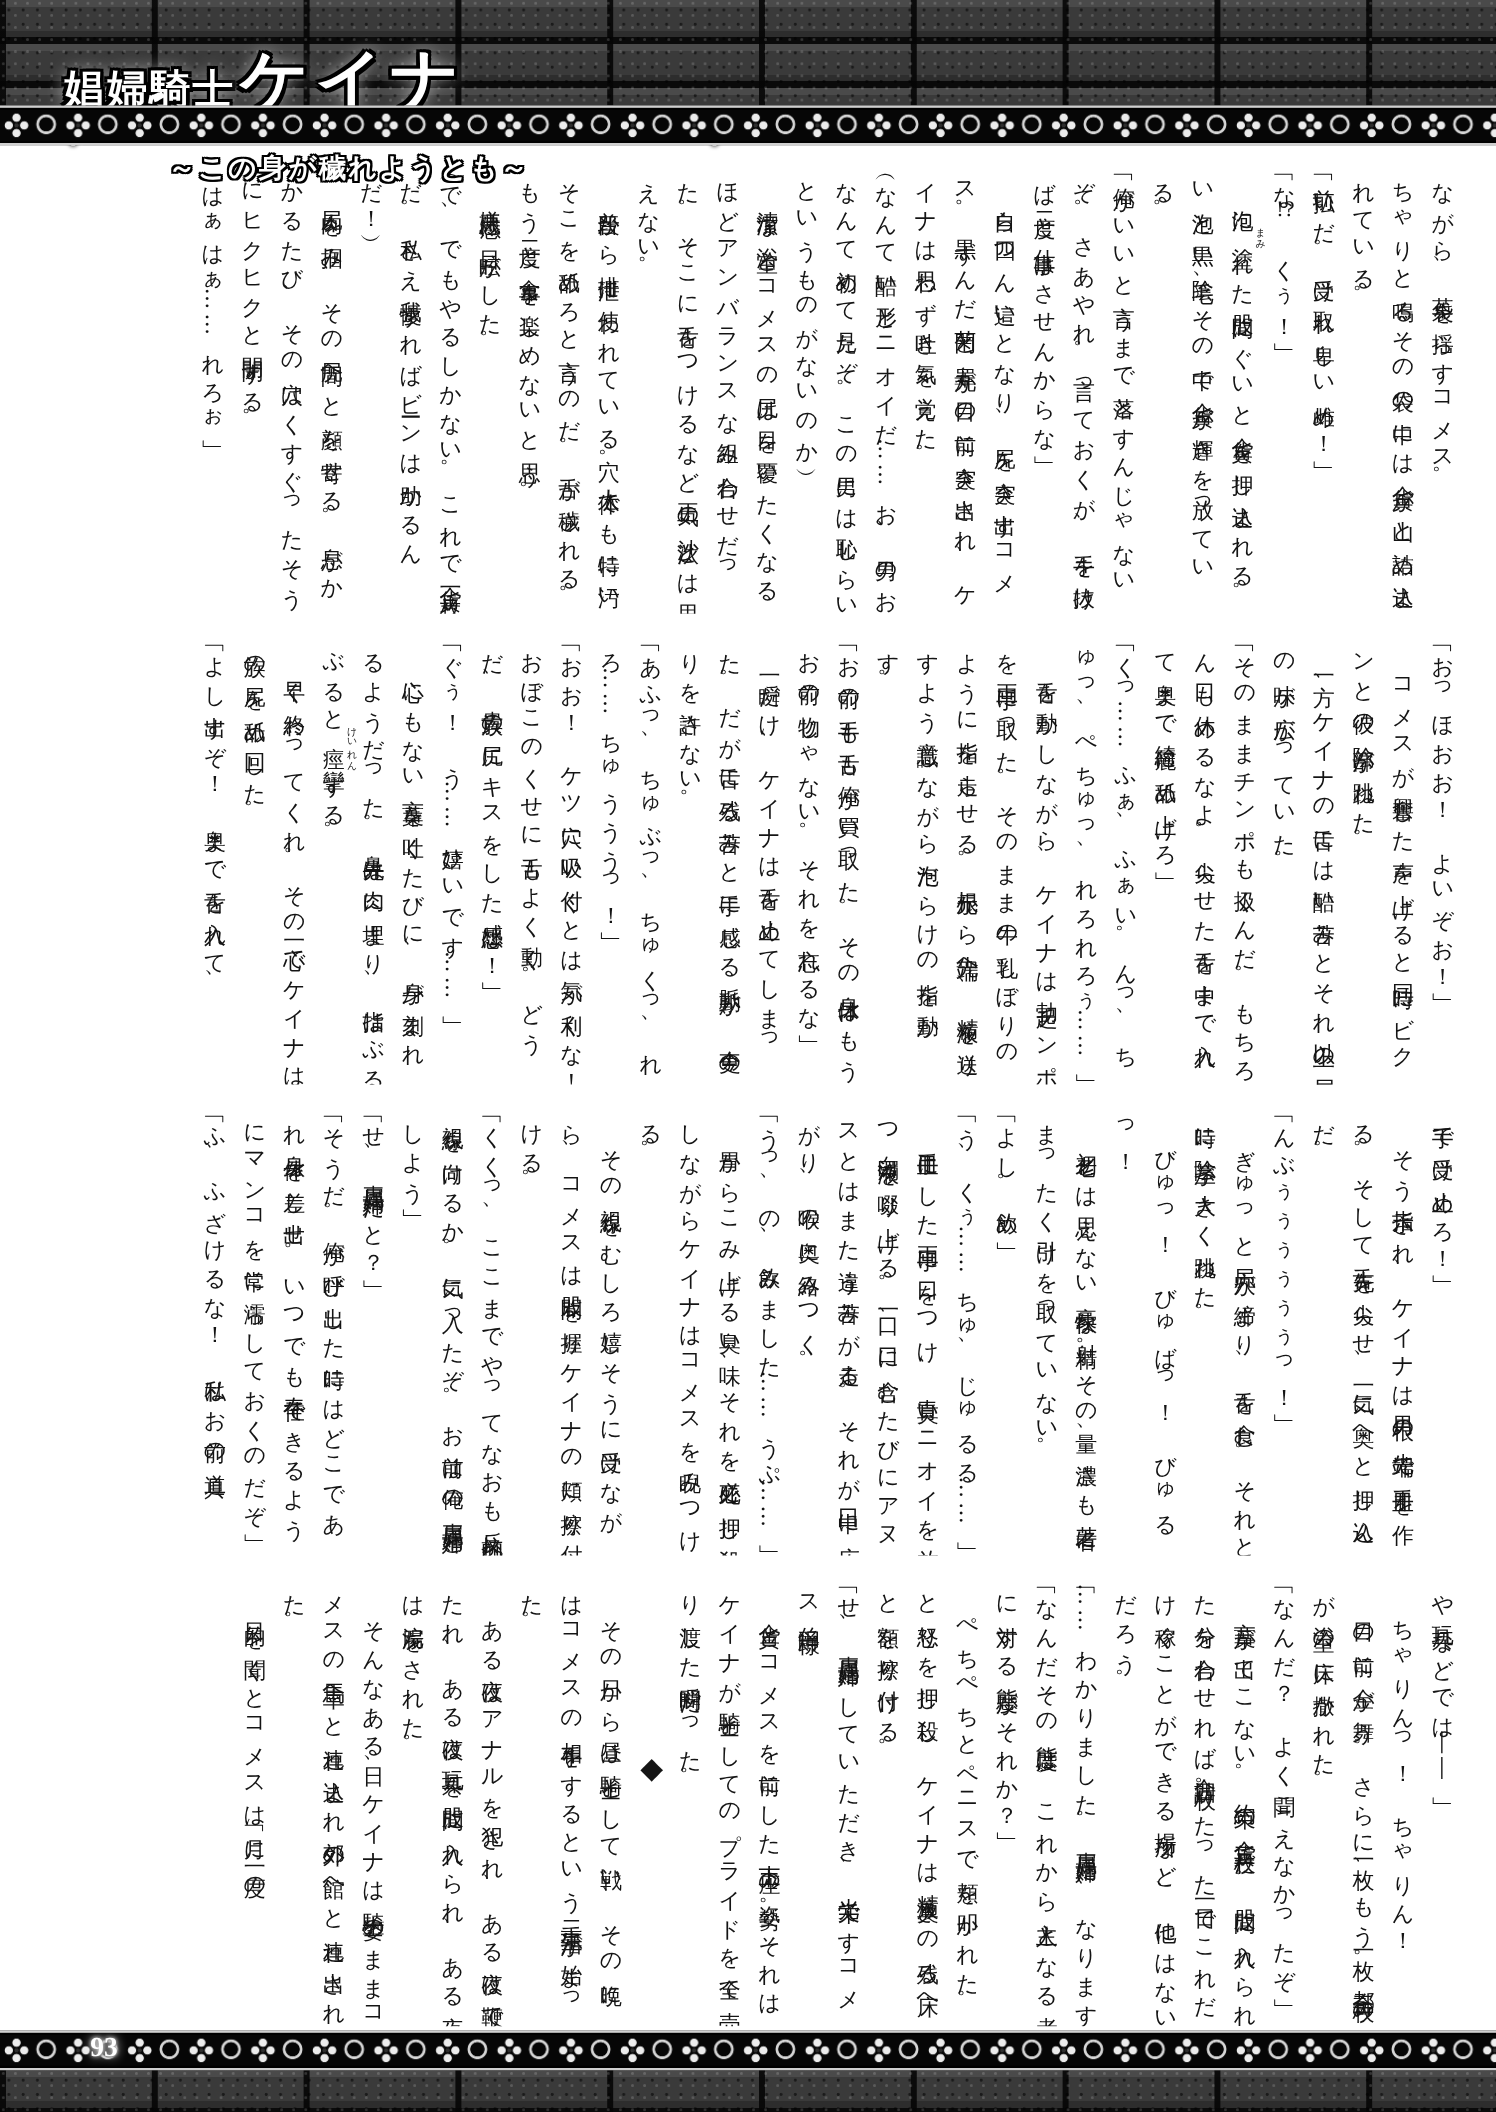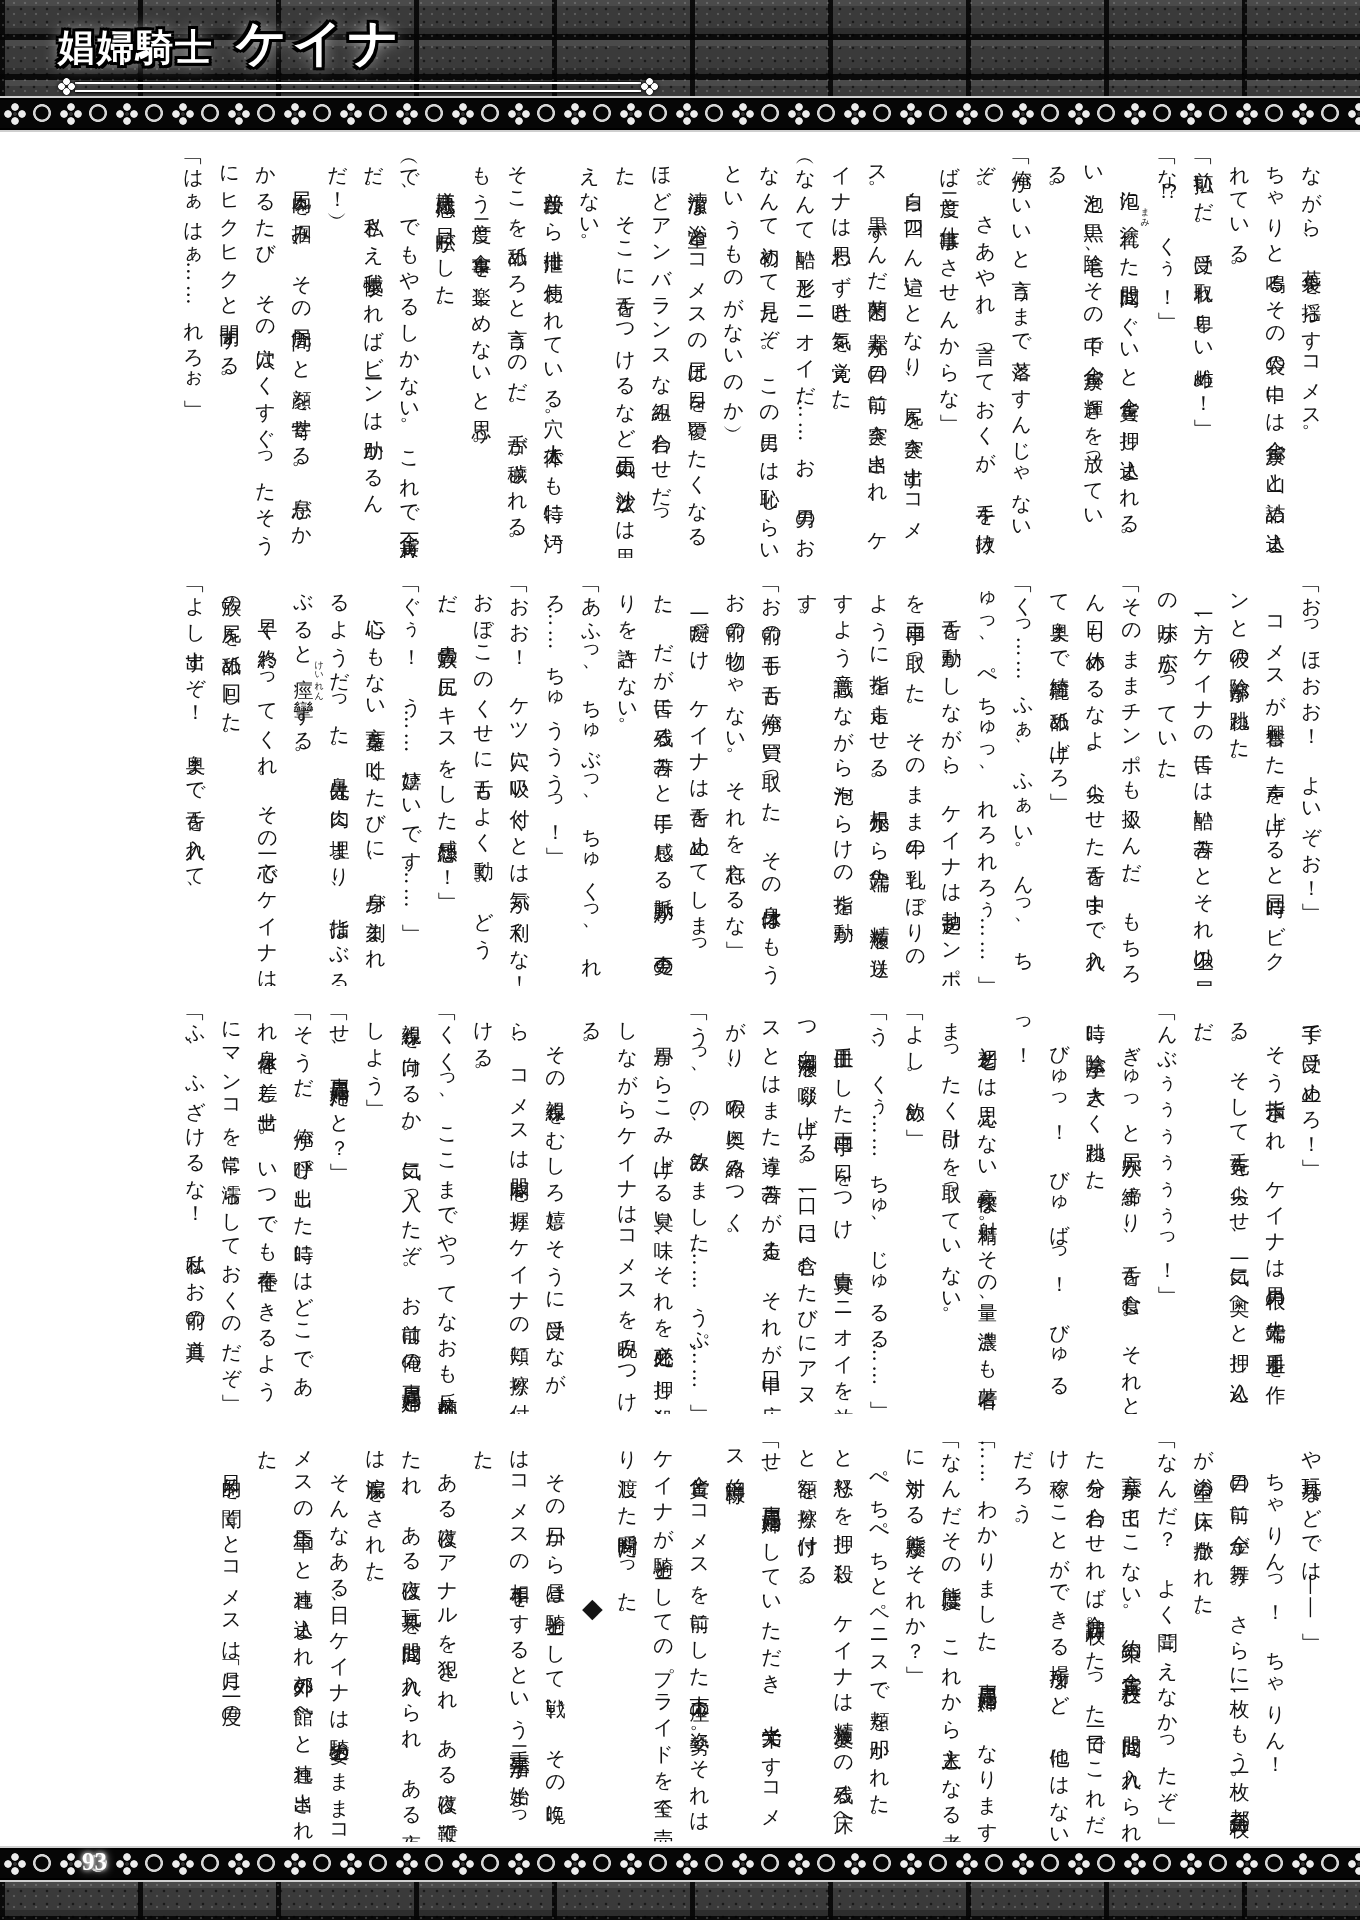--- a/index.html
+++ b/index.html
@@ -24,28 +24,28 @@
     border-bottom:2px solid #e8e8e8;
     z-index:1;
   }
   .footer{
     position:absolute;top:1882px;left:0;right:0;height:38px;
   }
 
   
   .logo{position:absolute;left:58px;top:10px;width:610px;color:#fff;z-index:2;}
   .logo-title{
-    display:flex;align-items:baseline;gap:22px;font-weight:bold;white-space:nowrap;
+    display:flex;align-items:baseline;gap:4px;font-weight:bold;white-space:nowrap;
     text-shadow:
       -3px -3px 0 #000, 3px -3px 0 #000, -3px 3px 0 #000, 3px 3px 0 #000,
       -3px 0 0 #000, 3px 0 0 #000, 0 -3px 0 #000, 0 3px 0 #000,
       0 0 16px rgba(255,255,255,.95);
   }
   .logo-title .t1{font-size:37px;letter-spacing:2px;}
-  .logo-title .t2{font-size:50px;letter-spacing:5px;}
+  .logo-title .t2{font-size:62px;letter-spacing:5px;margin-top:21px;}
   .logo-divider{display:flex;align-items:center;margin:1px 0 0 0;width:600px;}
   .logo-divider .line{
     flex:1;height:6px;
     border-top:2px solid #fff;border-bottom:2px solid #fff;
     box-shadow:0 1px 2px #000, 0 -1px 2px #000;
   }
   .fleur{
     width:17px;height:17px;flex:0 0 17px;display:inline-block;
     background-image:
       radial-gradient(circle at 8.5px 3.5px, #fff 3px, transparent 3.7px),

